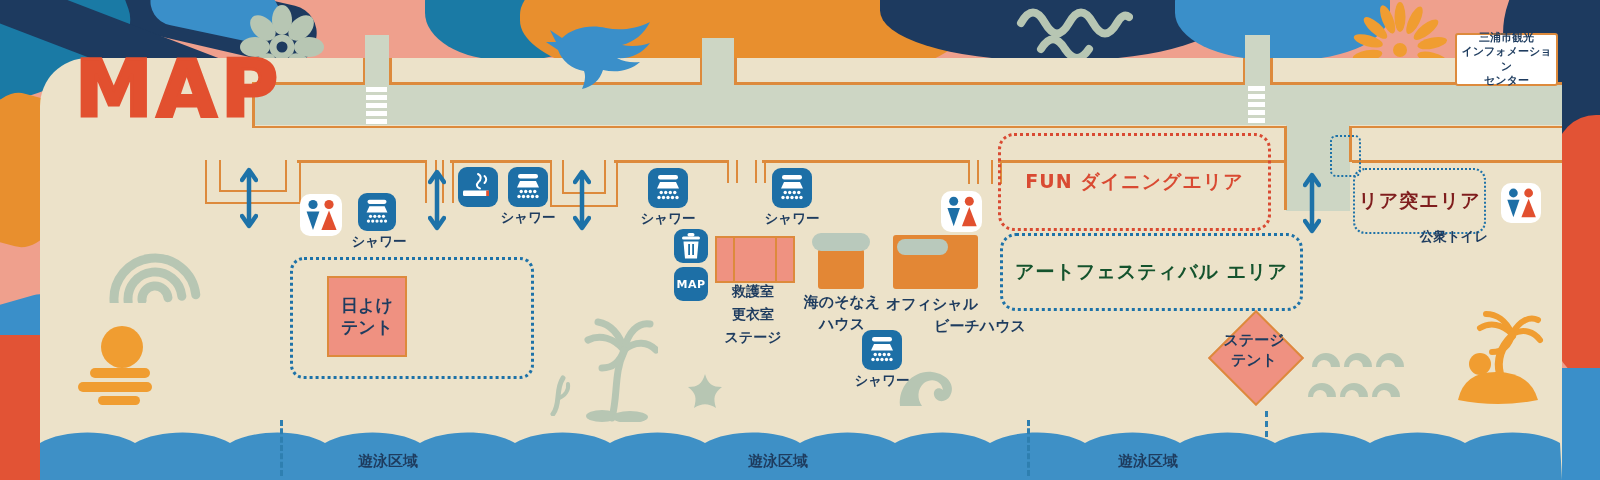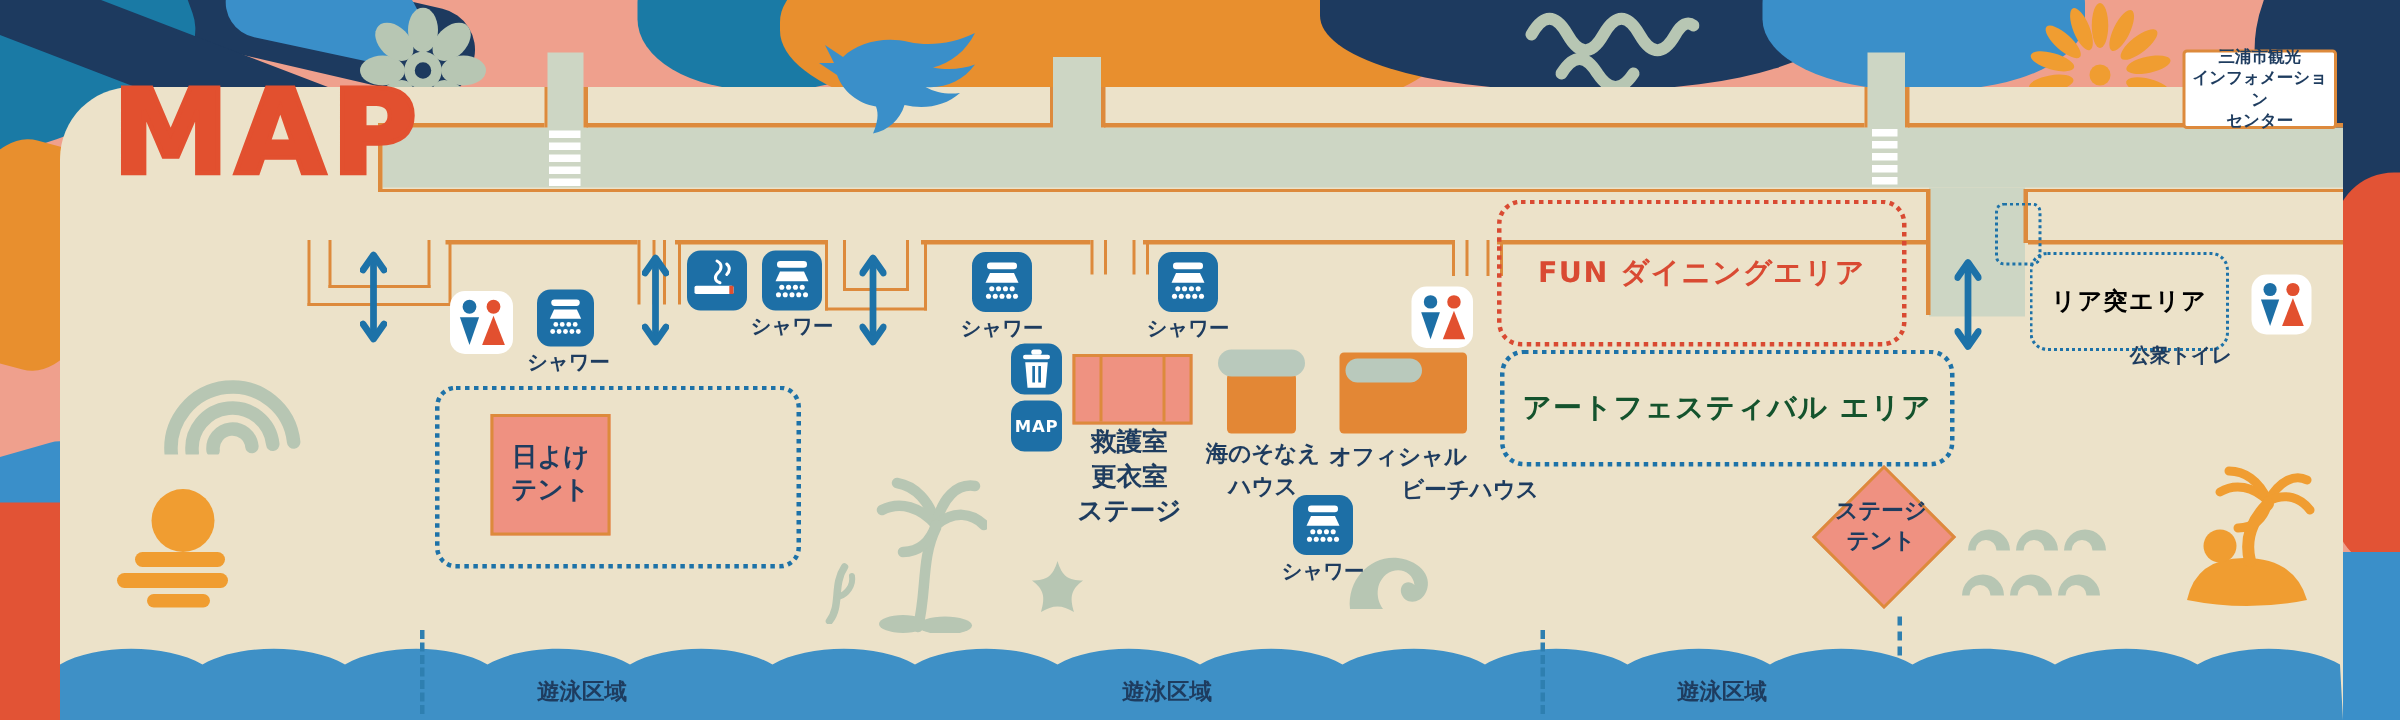--- a/index.html
+++ b/index.html
@@ -10,21 +10,21 @@
   .blob{position:absolute;}
   
   .oline{position:absolute;background:#dd8a3c;}
   .sage{position:absolute;background:#cdd6c4;}
   .stripe{position:absolute;background:#ffffff;}
   .picon{position:absolute;background:#1d6fa6;border-radius:9px;display:flex;align-items:center;justify-content:center;}
   .wicon{position:absolute;background:#ffffff;border-radius:10px;display:flex;align-items:center;justify-content:center;}
   .ilbl{position:absolute;transform:translateX(-50%);font-weight:bold;color:#1e3c5f;
         font-size:13.5px;white-space:nowrap;text-align:center;}
   .bldlbl{position:absolute;transform:translateX(-50%);font-weight:bold;color:#1e3c5f;
-        font-size:17px;white-space:nowrap;text-align:center;}
+        font-size:14px;white-space:nowrap;text-align:center;}
   .dotted-blue{position:absolute;border:3px dotted #1d72a8;border-radius:16px;
         display:flex;align-items:center;justify-content:center;}
   .dotted-red{position:absolute;border:3px dotted #d94a32;border-radius:16px;
         display:flex;align-items:center;justify-content:center;}
   .arealbl{font-weight:bold;font-size:19px;white-space:nowrap;letter-spacing:1px;}
   .tent{position:absolute;background:#ef9181;border:2.5px solid #dd8a3c;
         display:flex;flex-direction:column;align-items:center;justify-content:center;
         font-weight:bold;color:#1e3c5f;text-align:center;}
   .uo{position:absolute;border:2.5px solid #dd8a3c;border-top:none;}
   .vpair{position:absolute;border-left:2.5px solid #dd8a3c;border-right:2.5px solid #dd8a3c;}
@@ -244,21 +244,21 @@
     <span>テント</span>
   </div>
 
   <div class="dotted-red" style="left:998px;top:133px;width:267px;height:92px;">
     <span class="arealbl" style="color:#d94a32;">FUN ダイニングエリア</span>
   </div>
   <div class="dotted-blue" style="left:1000px;top:233px;width:297px;height:72px;">
     <span class="arealbl" style="color:#14532d;">アートフェスティバル エリア</span>
   </div>
   <div class="dotted-blue" style="left:1353px;top:168px;width:129px;height:62px;border-radius:12px;border-width:2.5px;">
-    <span class="arealbl" style="color:#000000;font-size:16px;">リア突エリア</span>
+    <span class="arealbl" style="color:#7f1d1d;font-size:19px;">リア突エリア</span>
   </div>
   <div class="dotted-blue" style="left:1330px;top:135px;width:27px;height:38px;border-radius:6px;border-width:2.5px;"></div>
 
   <div class="tent" style="left:1222px;top:324px;width:64px;height:64px;transform:rotate(45deg);"></div>
   <div class="a" style="left:1204px;top:330px;width:100px;text-align:center;font-weight:bold;color:#1e3c5f;font-size:15px;line-height:1.35;">
     <div>ステージ</div>
     <div>テント</div>
   </div>
 
   <div class="a" style="left:715px;top:236px;width:76px;height:43px;background:#ef9281;border:2px solid #dd8a3c;">

